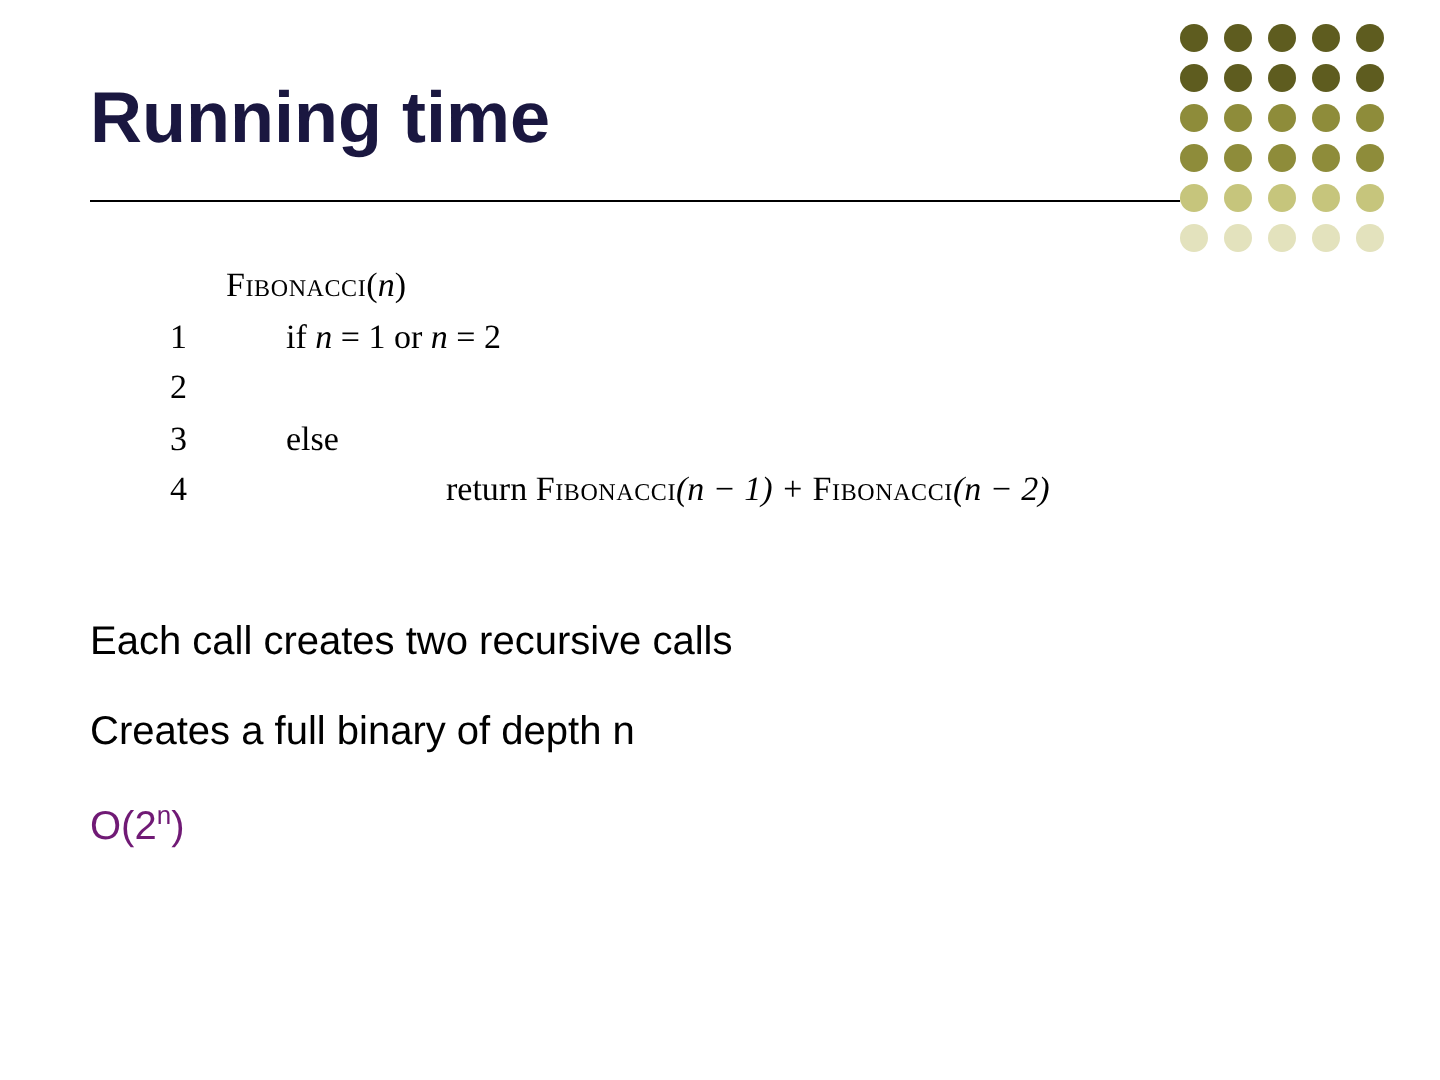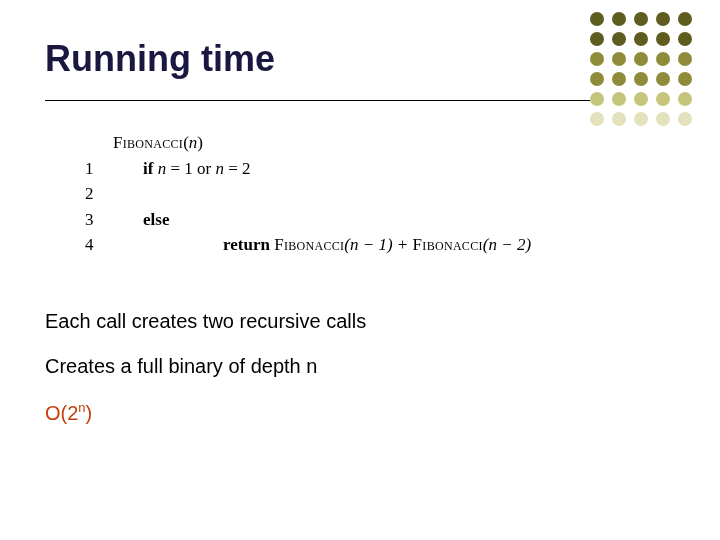--- a/index.html
+++ b/index.html
@@ -68,36 +68,36 @@
   .pseudo .ln {
     display: inline-block;
     width: 28px;
     text-align: left;
   }
   .sc {
     font-variant: small-caps;
     letter-spacing: 0.3px;
   }
   .it { font-style: italic; }
-  .bf { font-weight: bold; }
+  .bf { font-weight: normal; }
   .ind1 { padding-left: 30px; }
   .ind2 { padding-left: 110px; }
 
   .bullets {
     position: absolute;
     left: 45px;
     top: 310px;
     font-size: 20px;
     color: #000;
   }
   .bullets p {
     margin: 0 0 22px 0;
   }
   .bigO {
-    color: #c2410c;
+    color: #701a75;
   }
   .bigO sup {
     font-size: 0.65em;
     vertical-align: super;
   }
 </style>
 </head>
 <body>
 
 <div class="slide">

